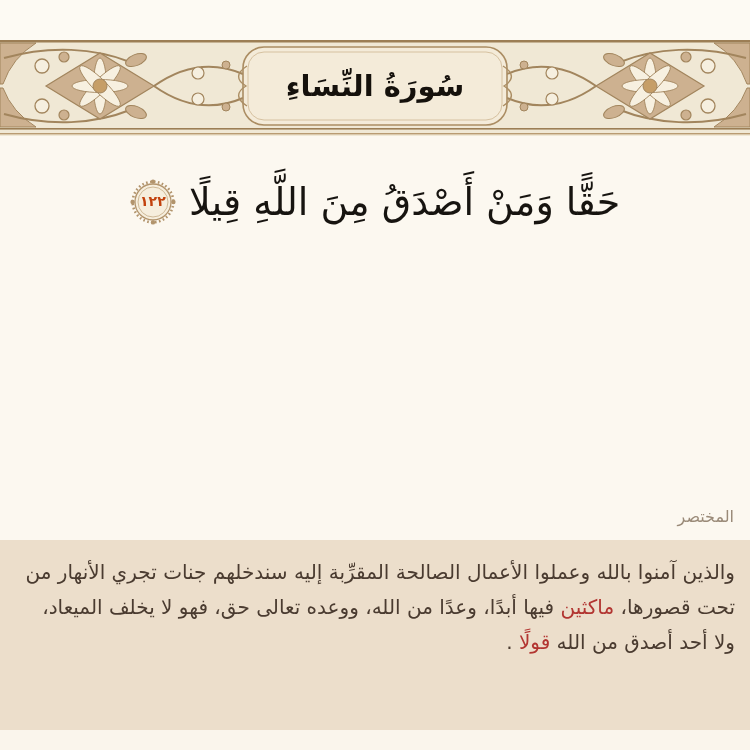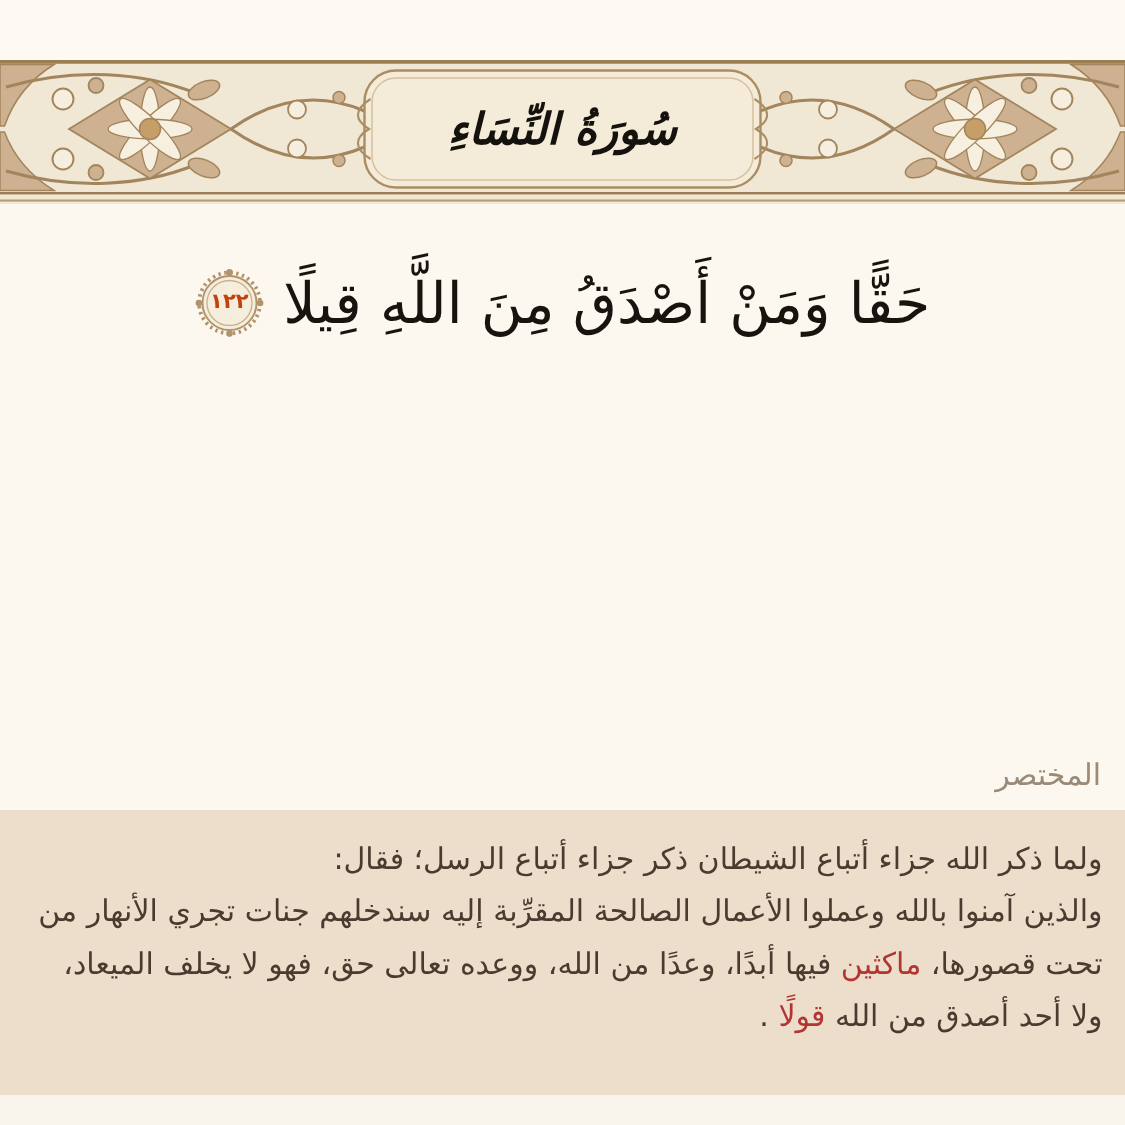--- a/index.html
+++ b/index.html
@@ -6,21 +6,21 @@
   body {
     width: 750px; height: 750px; overflow: hidden;
     background: #fcf8f0;
     font-family: "DejaVu Sans", sans-serif;
   }
   .page { position: relative; width: 750px; height: 750px; direction: rtl; }
 
   .top-strip { height: 40px; background: #fdfaf3; }
 
   
-  .band { position: relative; width: 750px; height: 96px; font-style: italic; }
+  .band { position: relative; width: 750px; height: 96px; }
   .band svg { display: block; width: 750px; height: 96px; }
   .surah-title {
     position: absolute; left: 0; right: 0; top: 2px; height: 88px;
     display: flex; align-items: center; justify-content: center;
     font-size: 29px; font-weight: bold; color: #15110c; letter-spacing: 0.5px;
   }
 
   
   .verse-area {
     height: 356px; box-sizing: border-box; padding-top: 16px;
@@ -39,21 +39,21 @@
   .medallion .num {
     position: absolute; inset: 0; display: flex; align-items: center; justify-content: center;
     font-size: 14px; font-weight: bold; color: #c2410c; padding-bottom: 2px;
   }
 
   
   .source-row {
     height: 48px; display: flex; align-items: center;
     padding: 0 16px; box-sizing: border-box;
   }
-  .source-label { font-size: 20px; color: #9a8a78; }
+  .source-label { font-size: 16px; color: #9a8a78; }
 
   
   .tafsir-box {
     height: 190px; box-sizing: border-box;
     background: #ecdecb; color: #4a3b30;
     padding: 15px 15px 12px 15px;
     font-size: 20px; line-height: 35px; text-align: right;
   }
   .tafsir-box p { margin: 0; }
   .hl { color: #b23531; }
@@ -124,21 +124,20 @@
         <span class="num">١٢٢</span>
       </span>
     </div>
   </div>
 
   <div class="source-row">
     <span class="source-label">المختصر</span>
   </div>
 
   <div class="tafsir-box">
-    <p>ولما ذكر الله جزاء أتباع الشيطان ذكر جزاء أتباع الرسل؛ فقال:</p>
     <p>
       <span>والذين آمنوا بالله وعملوا الأعمال الصالحة المقرِّبة إليه سندخلهم جنات تجري الأنهار من تحت قصورها، </span>
       <span class="hl">ماكثين</span>
       <span> فيها أبدًا، وعدًا من الله، ووعده تعالى حق، فهو لا يخلف الميعاد، ولا أحد أصدق من الله </span>
       <span class="hl">قولًا</span>
       <span>.</span>
     </p>
   </div>
 
   <div class="bottom-strip"></div>

